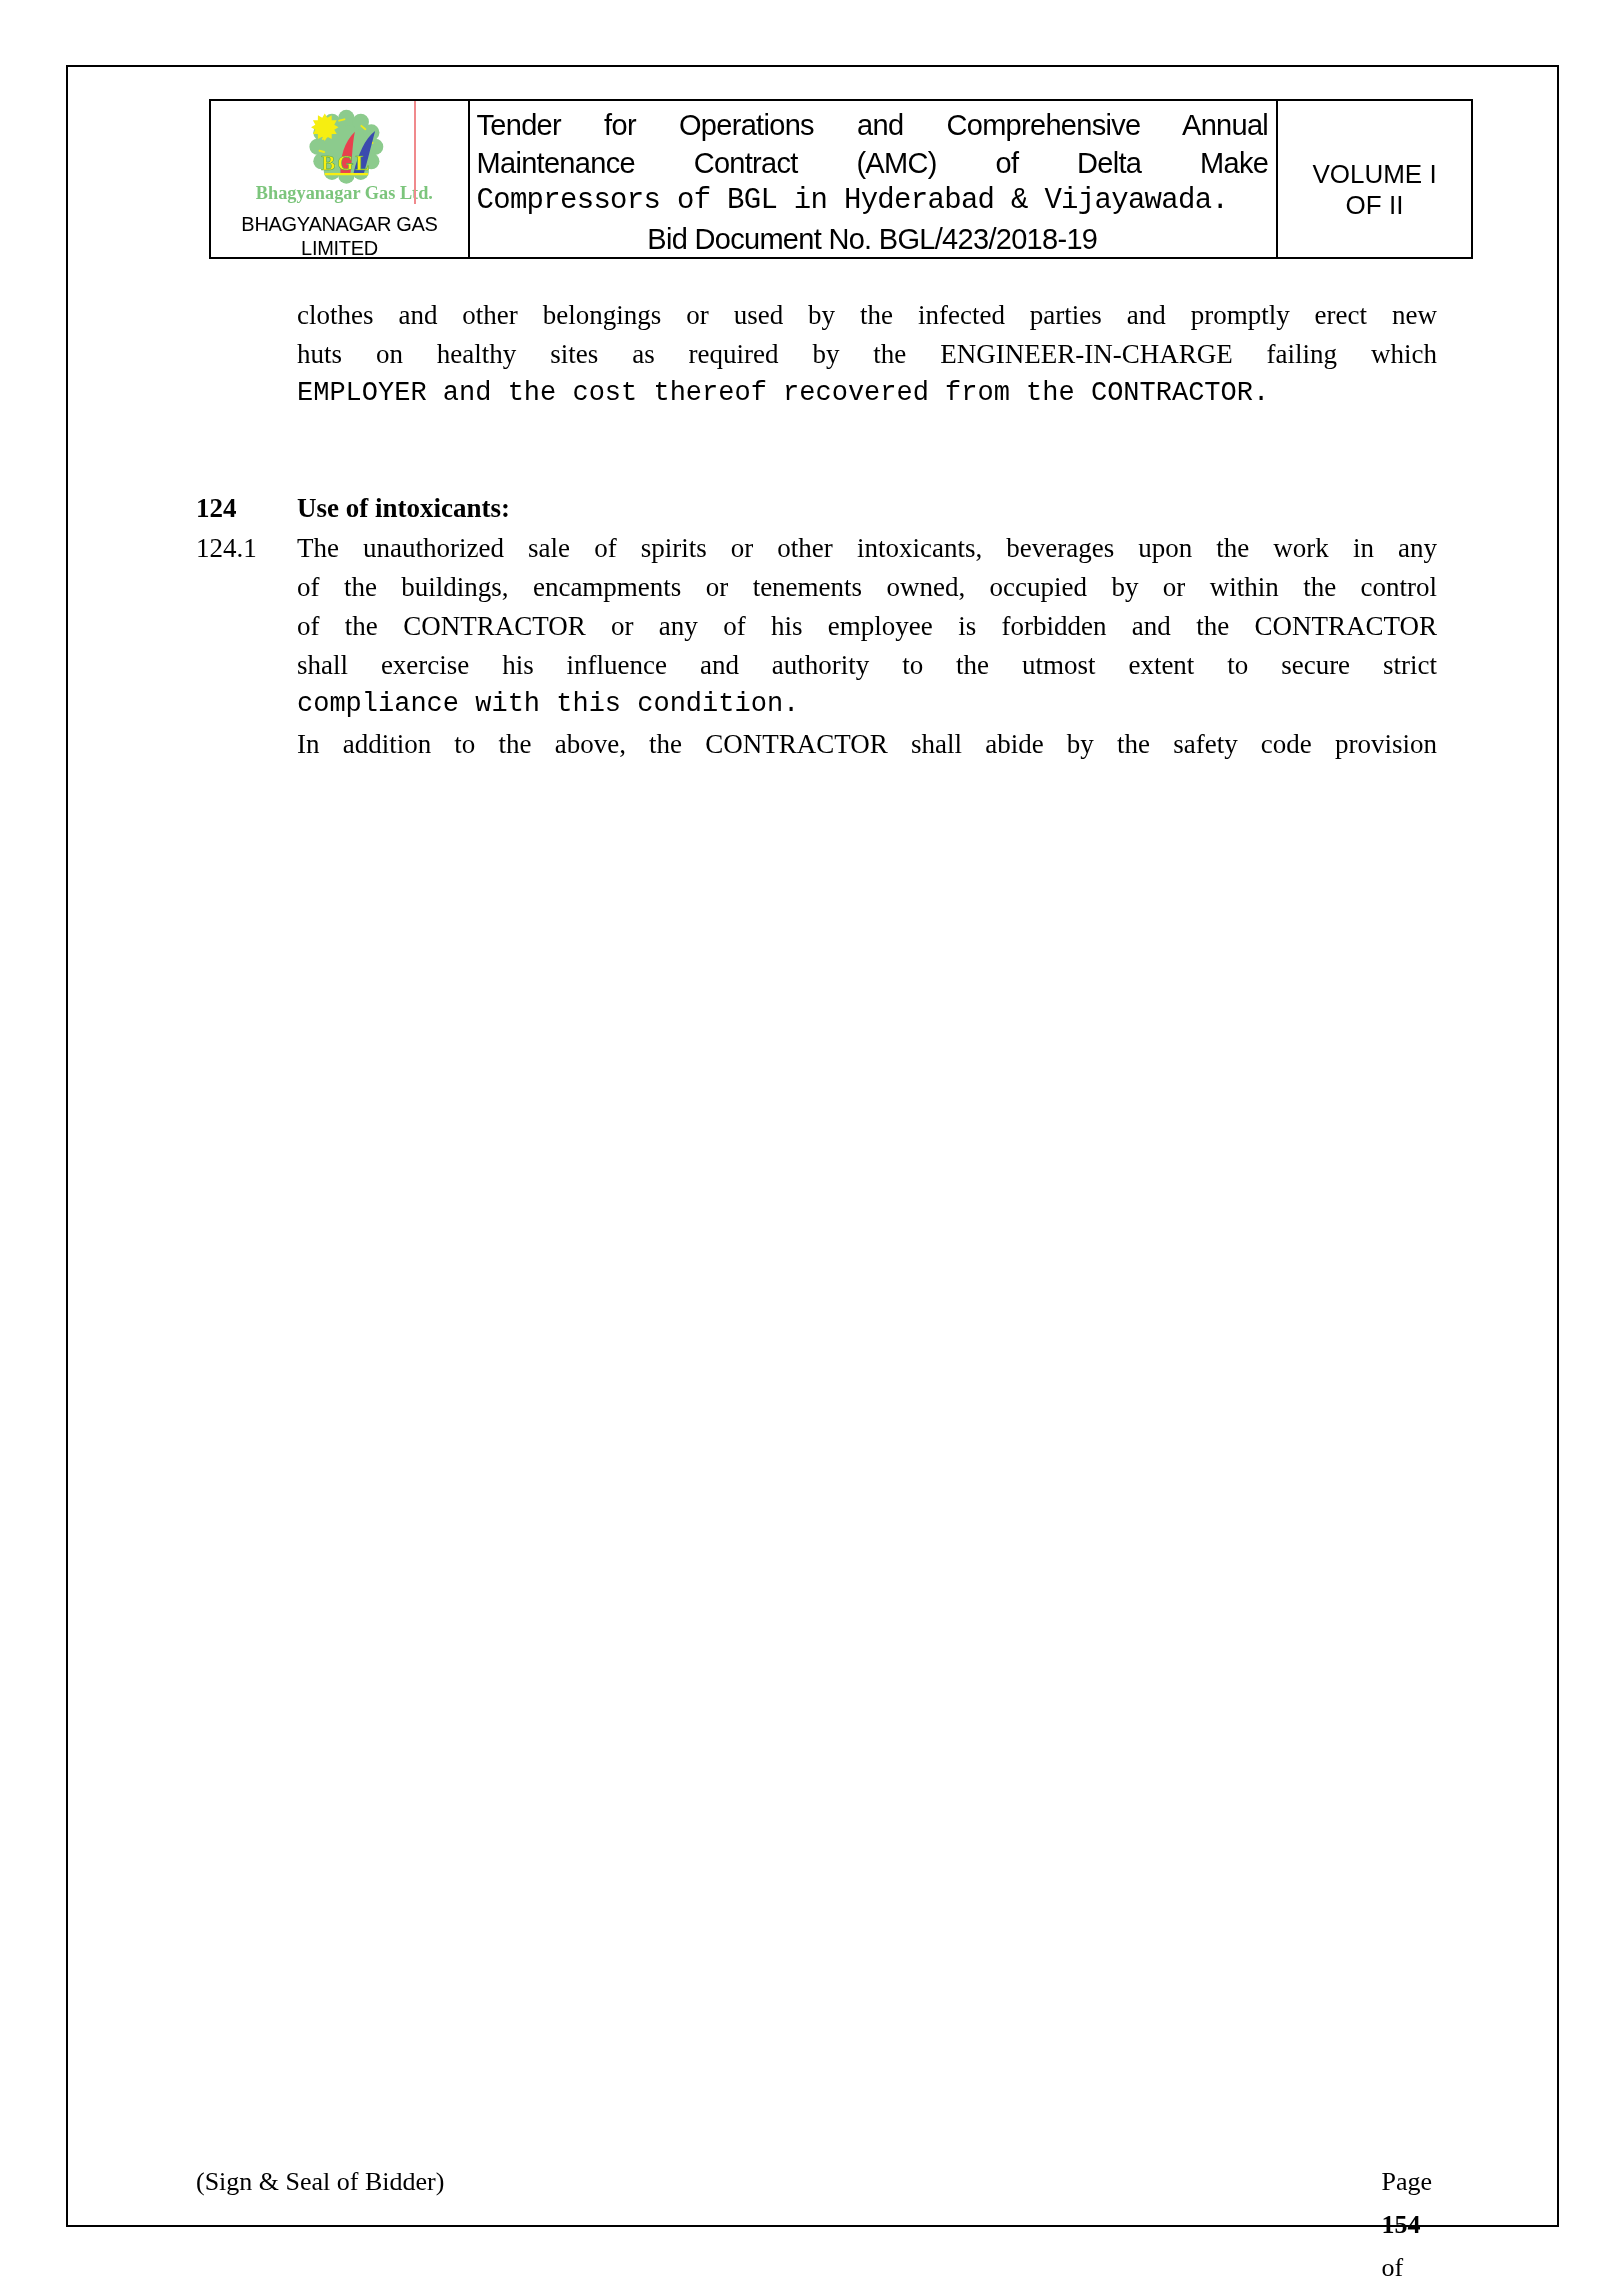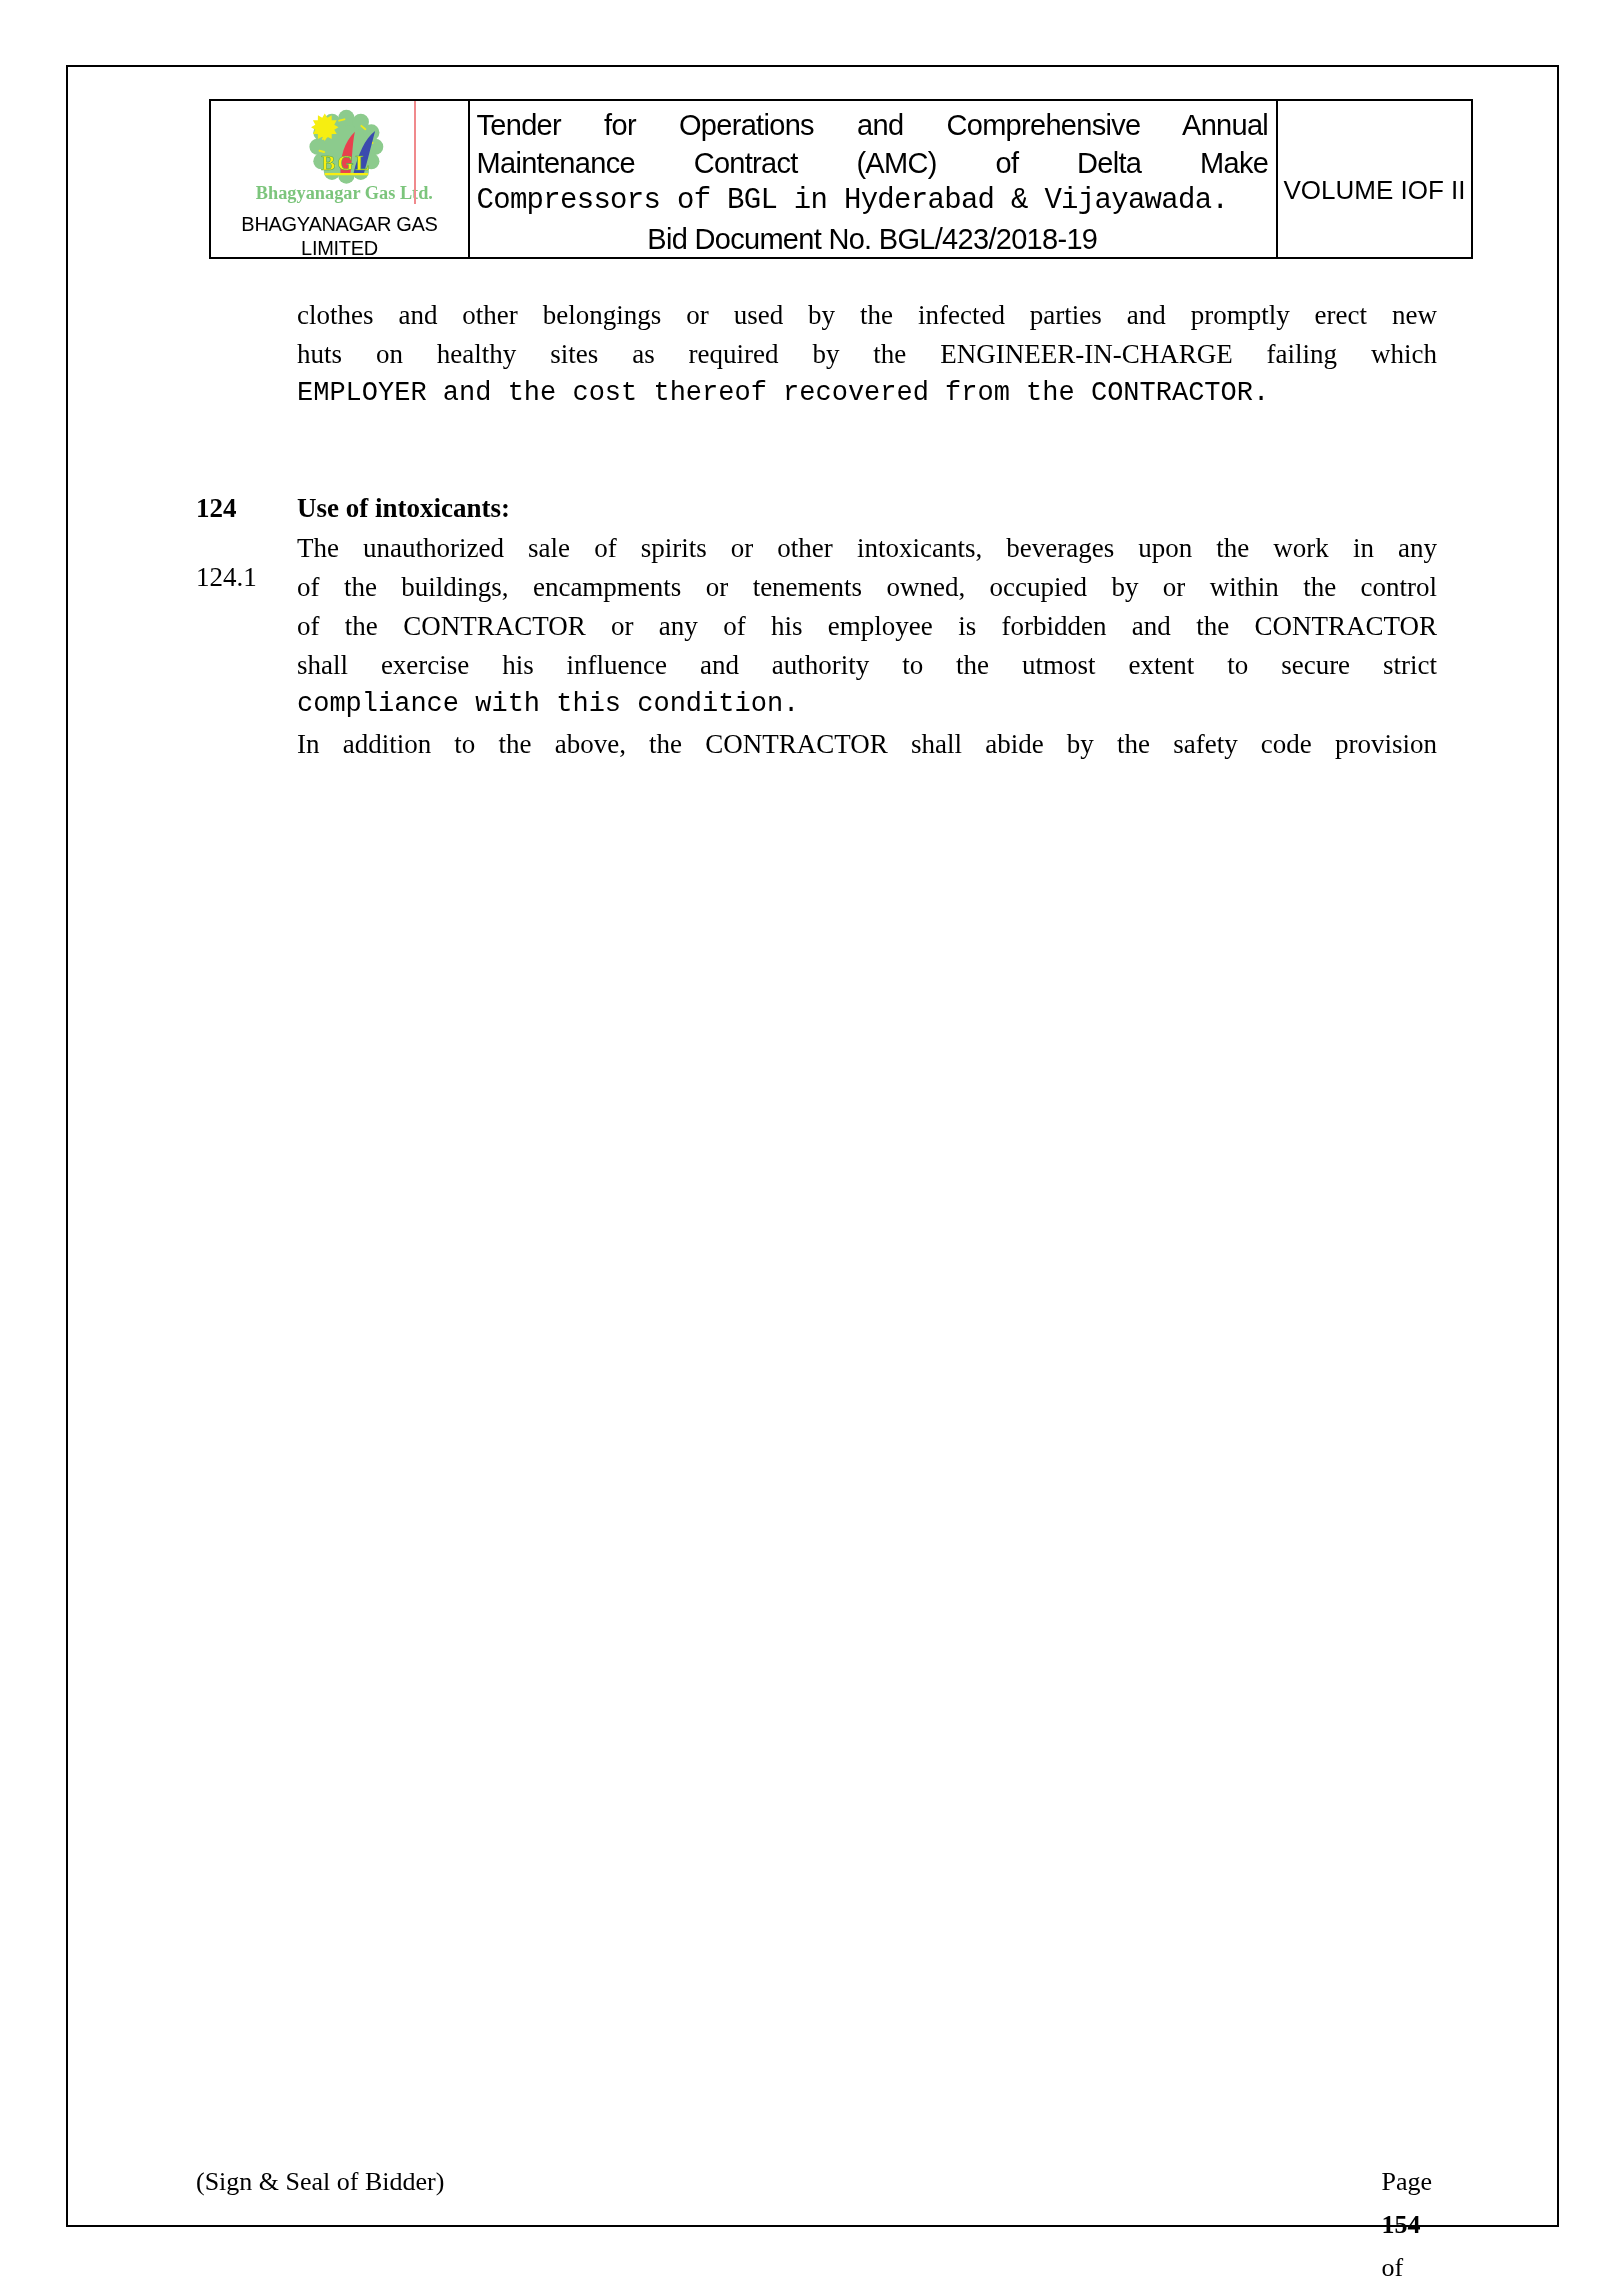--- a/index.html
+++ b/index.html
@@ -49,21 +49,21 @@
     width:808px;flex:0 0 808px;
     border-right:2px solid var(--frame-black);
     box-sizing:border-box;
     padding:5.2px 7.9px 0 6.5px;
     font-family:"Liberation Sans",sans-serif;
     font-size:29px;line-height:38px;
     letter-spacing:-0.7px;
   }
   .volume-cell{
     flex:1;
-    display:flex;flex-direction:row;
+    display:flex;flex-direction:column;
     justify-content:center;align-items:center;
     padding-top:22px;box-sizing:border-box;
     font-family:"Liberation Sans",sans-serif;
     font-size:26px;line-height:31px;
   }
   
   .line{display:block;white-space:normal;}
   .line.justify{text-align:justify;text-align-last:justify;-moz-text-align-last:justify;}
   .line.center{text-align:center;}
   .line.left{text-align:left;font-family:Liberation Mono, monospace;}
@@ -74,21 +74,21 @@
   }
   .bodyblock .line{line-height:39px;}
   .para1{top:296px;}
   .clause-lines{top:529px;}
   .para3{top:725px;}
   .side-num{
     position:absolute;left:196px;
     font-size:27px;line-height:39px;
   }
   .num-124{top:489px;font-weight:bold;}
-  .num-1241{top:558px;}
+  .num-1241{top:529px;}
   .section-title{
     position:absolute;left:297px;top:489px;
     font-size:27px;line-height:39px;font-weight:bold;
   }
   
   .footer-left{
     position:absolute;left:196px;top:2166px;
     font-size:26px;line-height:31px;
   }
   .footer-right{

